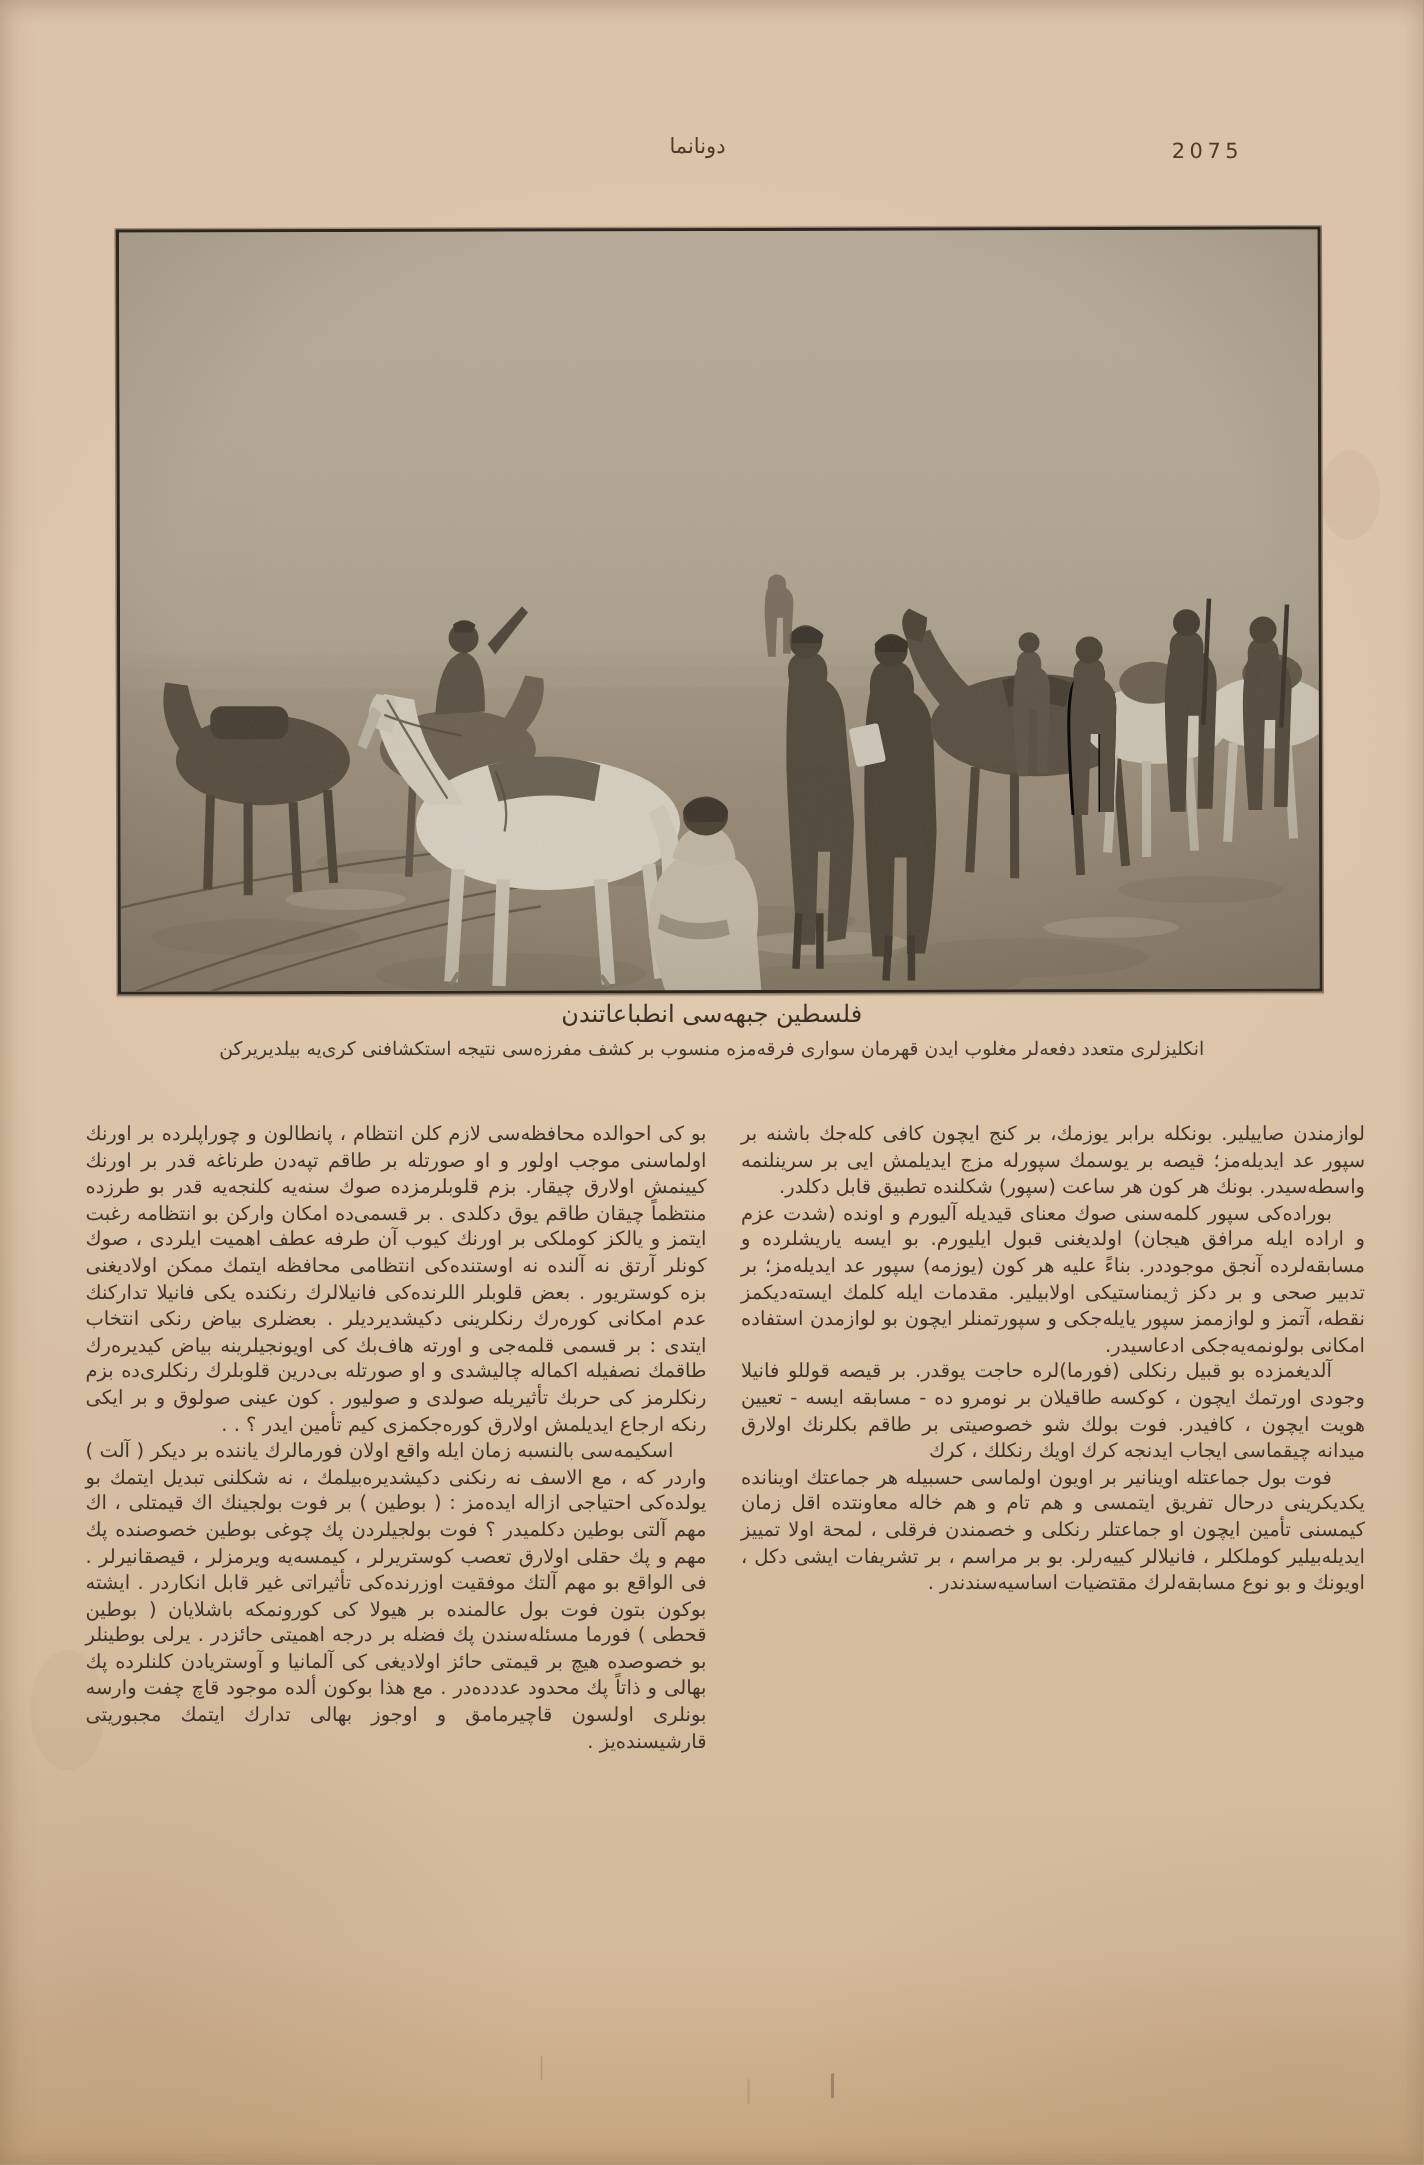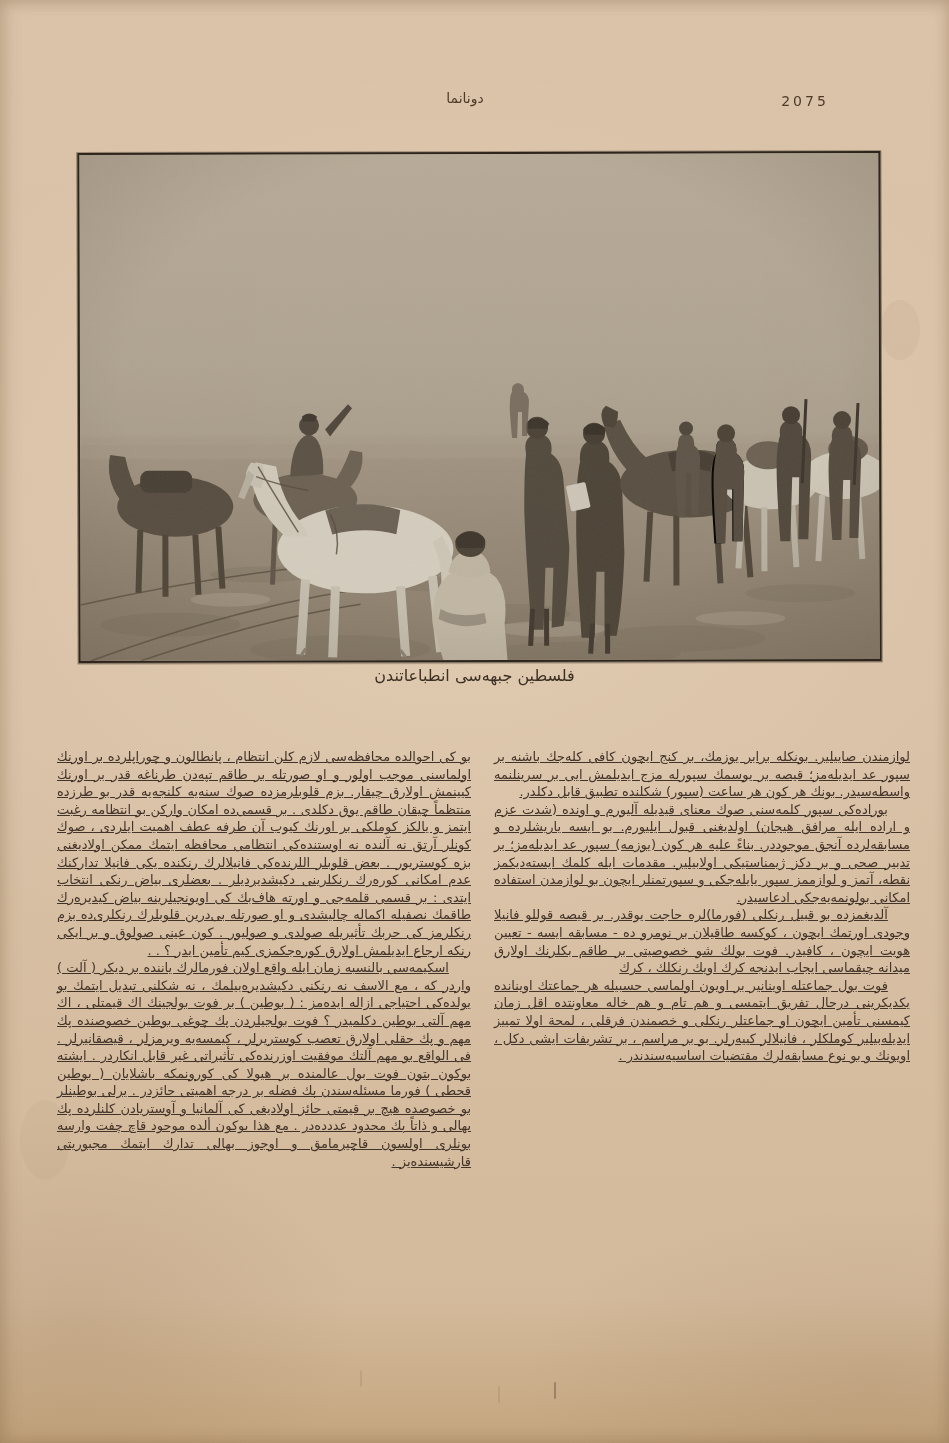--- a/index.html
+++ b/index.html
@@ -47,21 +47,20 @@
     text-align:center;direction:rtl;color:#41332a;
   }
   .caption .cap-title{font-size:16px;letter-spacing:0;margin:0 0 6px 0;color:#3c2f24;text-align:center;}
   .caption .cap-body{font-size:12.5px;white-space:nowrap;color:#46382c;}
   
   .col{
     position:absolute;top:748px;height:585px;
     direction:rtl;text-align:justify;
     font-size:13px;line-height:17.6px;color:#43342a;
     text-rendering:optimizeLegibility;
-    text-decoration:underline;
   }
   .col-right{left:494px;width:416px;}
   .col-left{left:57px;width:414px;}
   .col p{margin:0;text-indent:1.7em;}
   .col p.cont{text-indent:0;}
   
   .ink-mark{
     position:absolute;left:554px;top:1382px;width:2px;height:17px;
     background:rgba(84,63,45,.38);border-radius:1px;
     box-shadow:-194px -12px 0 -0.5px rgba(84,63,45,.22), -56px 4px 0 0 rgba(84,63,45,.12);
@@ -248,20 +247,21 @@
         <path d="M432,238 q-1,-8 6,-9 q7,1 6,9 q5,3 5,10 l-2,34 -5,0 0,-24 -4,0 -1,26 -5,0 q-3,-30 -2,-36 q0,-7 2,-10 Z" fill="#6b6052"></path>
       </g>
 
       <rect x="0" y="0" width="799" height="506" fill="url(#vig)"></rect>
       <rect x="0" y="0" width="799" height="506" filter="url(#grain)" opacity="0.8"></rect>
     </svg>
   </div>
 
   <div class="caption">
     <div class="cap-title">فلسطين جبهه‌سى انطباعاتندن</div>
+    <div class="cap-body">انكليزلرى متعدد دفعه‌لر مغلوب ايدن قهرمان سوارى فرقه‌مزه منسوب بر كشف مفرزه‌سى نتيجه استكشافنى كرى‌يه بيلديريركن</div>
   </div>
 
   <div class="col col-right">
     <p class="cont">لوازمندن صاييلير. بونكله برابر يوزمك، بر كنج ايچون كافى كله‌جك باشنه بر سپور عد ايديله‌مز؛ قيصه بر يوسمك سپورله مزج ايديلمش ايى بر سرينلنمه واسطه‌سيدر. بونك هر كون هر ساعت (سپور) شكلنده تطبيق قابل دكلدر.</p>
     <p>بوراده‌كى سپور كلمه‌سنى صوك معناى قيديله آليورم و اونده (شدت عزم و اراده ايله مرافق هيجان) اولديغنى قبول ايليورم. بو ايسه ياريشلرده و مسابقه‌لرده آنجق موجوددر. بناءً عليه هر كون (يوزمه) سپور عد ايديله‌مز؛ بر تدبير صحى و بر دكز ژيمناستيكى اولابيلير. مقدمات ايله كلمك ايسته‌ديكمز نقطه، آتمز و لوازممز سپور يايله‌جكى و سپورتمنلر ايچون بو لوازمدن استفاده امكانى بولونمه‌يه‌جكى ادعاسيدر.</p>
     <p>آلديغمزده بو قبيل رنكلى (فورما)لره حاجت يوقدر. بر قيصه قوللو فانيلا وجودى اورتمك ايچون ، كوكسه طاقيلان بر نومرو ده - مسابقه ايسه - تعيين هويت ايچون ، كافيدر. فوت بولك شو خصوصيتى بر طاقم بكلرنك اولارق ميدانه چيقماسى ايجاب ايدنجه كرك اويك رنكلك ، كرك</p>
     <p>فوت بول جماعتله اوينانير بر اويون اولماسى حسبيله هر جماعتك اوينانده يكديكرينى درحال تفريق ايتمسى و هم تام و هم خاله معاونتده اقل زمان كيمسنى تأمين ايچون او جماعتلر رنكلى و خصمندن فرقلى ، لمحة اولا تمييز ايديله‌بيلير كوملكلر ، فانيلالر كييه‌رلر. بو بر مراسم ، بر تشريفات ايشى دكل ، اويونك و بو نوع مسابقه‌لرك مقتضيات اساسيه‌سندندر .</p>
   </div>
 
   <div class="col col-left">

